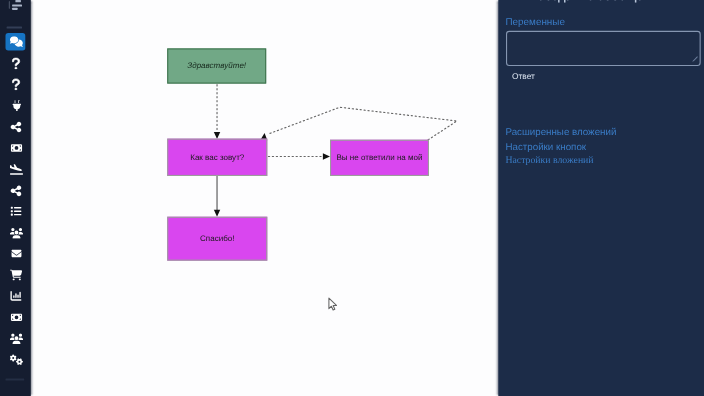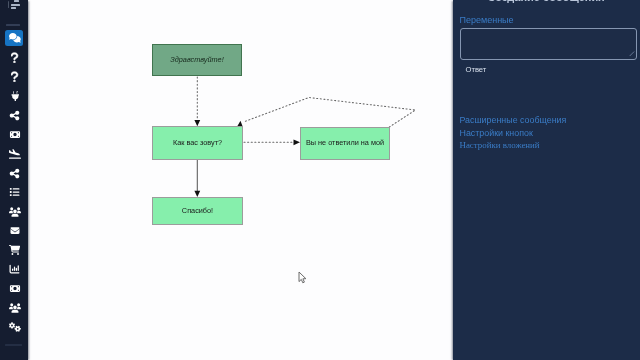--- a/index.html
+++ b/index.html
@@ -31,21 +31,21 @@
   
   #canvas{position:absolute;left:27px;top:0;width:426px;height:360px;
           background:#fdfdfe;overflow:hidden;}
   #grid{position:absolute;inset:0;
         background-image:radial-gradient(#eeeeef 0.55px, transparent 0.62px);
         background-size:7.2px 7.2px;background-position:1px 1px;}
 
   .node{position:absolute;box-sizing:border-box;display:flex;
         align-items:center;justify-content:center;text-align:center;
         font-size:7.3px;color:#1a1a1a;line-height:1.1;}
-  .node.white{background:#86efac;border:1px solid #9c9c9c;}
+  .node.white{background:#d946ef;border:1px solid #9c9c9c;}
   .node.green{background:#71a886;border:1px solid #41744f;color:#16281c;}
   #edges{position:absolute;left:0;top:0;}
   #cursor{position:absolute;}
 
   
   #panel{position:absolute;left:452.5px;top:0;width:187.5px;height:360px;
          background:#1c2c48;z-index:3;
          box-shadow:-1.6px 0 1.8px -0.5px rgba(24,34,56,.5);}
   #panel .ttl{position:absolute;left:0;top:-8.6px;width:187px;text-align:center;
      font-size:11px;font-weight:bold;color:#b9c6da;}
@@ -213,21 +213,21 @@
     <div id="nodes">
         <div class="node green" style="left: 125px; top: 44px; width: 90px; height: 32px; font-style: italic;">
           <span>Здравствуйте!</span>
         </div>
         <div class="node white" style="left: 125px; top: 126px; width: 91px; height: 34px;">
           <span>Как вас зовут?</span>
         </div>
         <div class="node white" style="left: 273px; top: 127px; width: 90px; height: 33px;">
           <span>Вы не ответили на мой</span>
         </div>
-        <div class="node white" style="left: 125px; top: 197px; width: 91px; height: 28px;">
+        <div class="node white" style="left: 125px; top: 197px; width: 91px; height: 40px;">
           <span>Спасибо!</span>
         </div>
       </div>
     <span id="cursor" style="left: 270.5px; top: 270.2px;">
       <svg width="9" height="13" viewBox="0 0 9 13">
         <path d="M1 1 L1 10.6 L3.3 8.4 L4.8 11.8 L6.4 11.1 L4.9 7.8 L7.9 7.7 Z" fill="#fcfcfc" stroke="#646464" stroke-width="0.95" stroke-linejoin="round"></path>
       </svg>
     </span>
   </div>
   <div id="panel">
@@ -235,18 +235,18 @@
     <div class="lbl" style="left:7px;top:14.9px;">Переменные</div>
     <div class="field" id="f-answer">
       <span class="txt">Ответ</span>
       <span class="rsz">
         <svg width="5.5" height="5.5" viewBox="0 0 6 6">
           <path d="M5.6 0.6 L0.6 5.6" stroke="#6c7e9c" stroke-width="1" fill="none"></path>
         </svg>
       </span>
     </div>
     <div id="links">
-        <div class="lnk" style="top: 115.1px;">Расширенные сообщения</div>
+        <div class="lnk" style="top: 115.1px;">Расширенные вложений</div>
         <div class="lnk" style="top: 127.7px;">Настройки кнопок</div>
         <div class="lnk" style="top: 140.3px; font-family: Liberation Serif, serif;">Настройки вложений</div>
       </div>
   </div>
 </div>
 
 </body></html>

